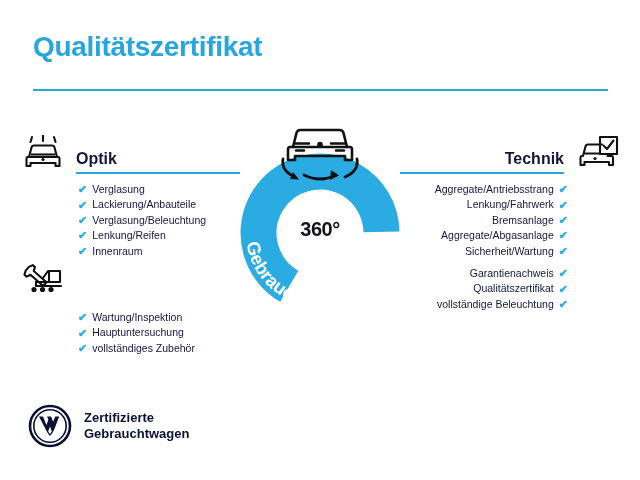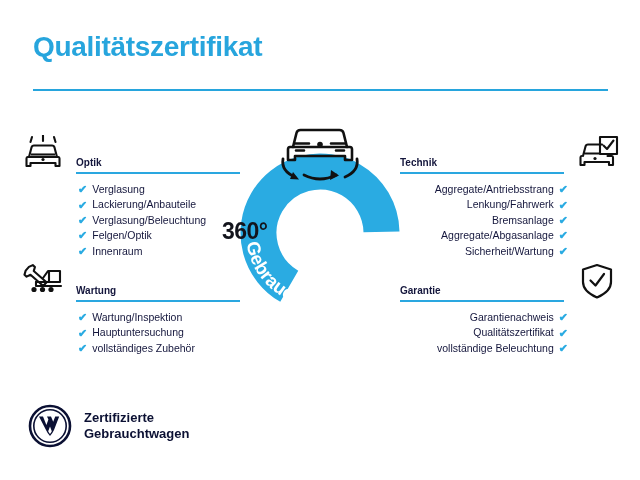--- a/index.html
+++ b/index.html
@@ -65,27 +65,27 @@
     align-items: center;
     justify-content: center;
   }
   .sec-title-wrap {
     flex: 1 1 auto;
     padding: 0 0 0 10px;
   }
   .sec-head.right .sec-title-wrap { padding: 0 10px 0 0; }
 
   .sec-title {
-    font-size: 10px;
+    font-size: 16px;
     font-weight: bold;
     color: #14163c;
     line-height: 1.1;
     padding-bottom: 4px;
   }
-  .sec-head.right .sec-title { }
+  .sec-head.right .sec-title { text-align: right; }
 
   .sec-underline {
     height: 2px;
     background: #2aa7e0;
     width: 100%;
   }
 
   .sec-list {
     list-style: none;
     margin: 8px 0 0 0;
@@ -120,21 +120,22 @@
     top: 113px;
     width: 196px;
     height: 205px;
   }
   .badge svg { display: block; }
   .badge-360 {
     position: absolute;
     left: 0;
     top: 105px;
     width: 196px;
-    font-size: 23px;
+    text-align: center;
+    font-size: 20px;
     font-weight: bold;
     color: #13141c;
     letter-spacing: -0.5px;
   }
 
   
   .footer {
     position: absolute;
     left: 28px;
     top: 404px;
@@ -188,21 +189,21 @@
       <li>
           <span class="chk">✔</span>
           <span>Lackierung/Anbauteile</span>
         </li>
       <li>
           <span class="chk">✔</span>
           <span>Verglasung/Beleuchtung</span>
         </li>
       <li>
           <span class="chk">✔</span>
-          <span>Felgen/Optik</span>
+          <span>Lenkung/Reifen</span>
         </li>
       <li>
           <span class="chk">✔</span>
           <span>Innenraum</span>
         </li>
     </ul>
   </div>
 
   <div class="section sec-wartung left">
     <div class="sec-head">
@@ -212,24 +213,20 @@
             <path d="M23 16 L28 9 L40 9 L40 20 L16 20"></path>
             <path d="M16 20 L16 24 L41 24"></path>
             <path d="M29 10 L29 19"></path>
             <path d="M7.5 4.5 L11.5 3 L13.5 5 L12 9 L24 21 L20.5 24.5 L8.5 12.5 L4.5 14 L2.5 12 L4 8 Z" transform="translate(2,0) rotate(-4 13 13)"></path>
           </g>
           <circle cx="22.5" cy="27.5" r="2.6" fill="#111"></circle>
           <circle cx="31" cy="27.5" r="2.6" fill="#111"></circle>
           <circle cx="14" cy="27.5" r="2.6" fill="#111"></circle>
         </svg>
       </div>
-      <div class="sec-title-wrap">
-        <div class="sec-title">Wartung</div>
-        <div class="sec-underline"></div>
-      </div>
     </div>
     <ul class="sec-list">
       <li>
           <span class="chk">✔</span>
           <span>Wartung/Inspektion</span>
         </li>
       <li>
           <span class="chk">✔</span>
           <span>Hauptuntersuchung</span>
         </li>
@@ -277,34 +274,20 @@
           <span>Aggregate/Abgasanlage</span>
         </li>
       <li>
           <span class="chk">✔</span>
           <span>Sicherheit/Wartung</span>
         </li>
     </ul>
   </div>
 
   <div class="section sec-garantie right">
-    <div class="sec-head right">
-      <div class="sec-icon">
-        <svg width="38" height="40" viewBox="0 0 38 40">
-          <g fill="none" stroke="#111" stroke-width="2.2" stroke-linejoin="round" stroke-linecap="round">
-            <path d="M19 3 L33 7.5 L33 20 Q33 29.5 19 35.5 Q5 29.5 5 20 L5 7.5 Z"></path>
-            <path d="M12.5 18.5 L17.5 23.5 L26 12"></path>
-          </g>
-        </svg>
-      </div>
-      <div class="sec-title-wrap">
-        <div class="sec-title">Garantie</div>
-        <div class="sec-underline"></div>
-      </div>
-    </div>
     <ul class="sec-list">
       <li>
           <span class="chk">✔</span>
           <span>Garantienachweis</span>
         </li>
       <li>
           <span class="chk">✔</span>
           <span>Qualitätszertifikat</span>
         </li>
       <li>

